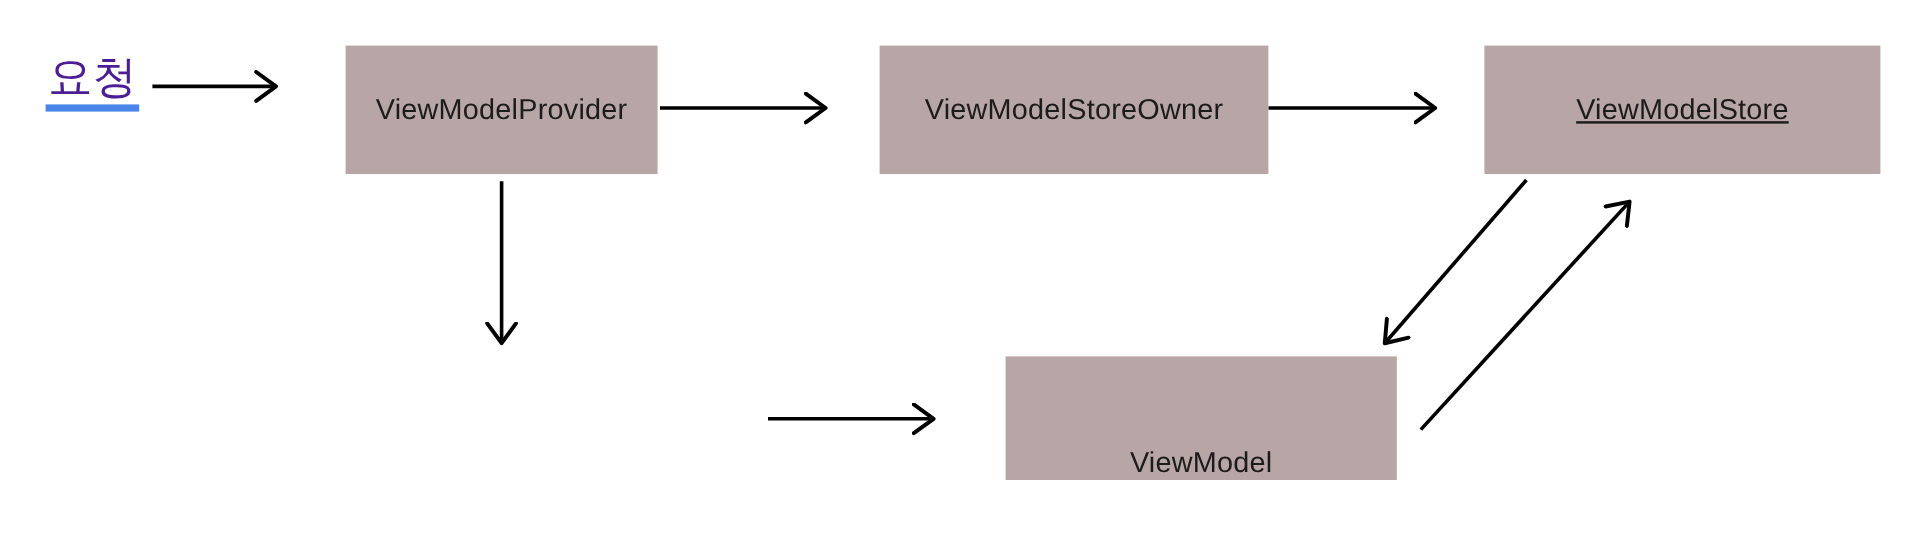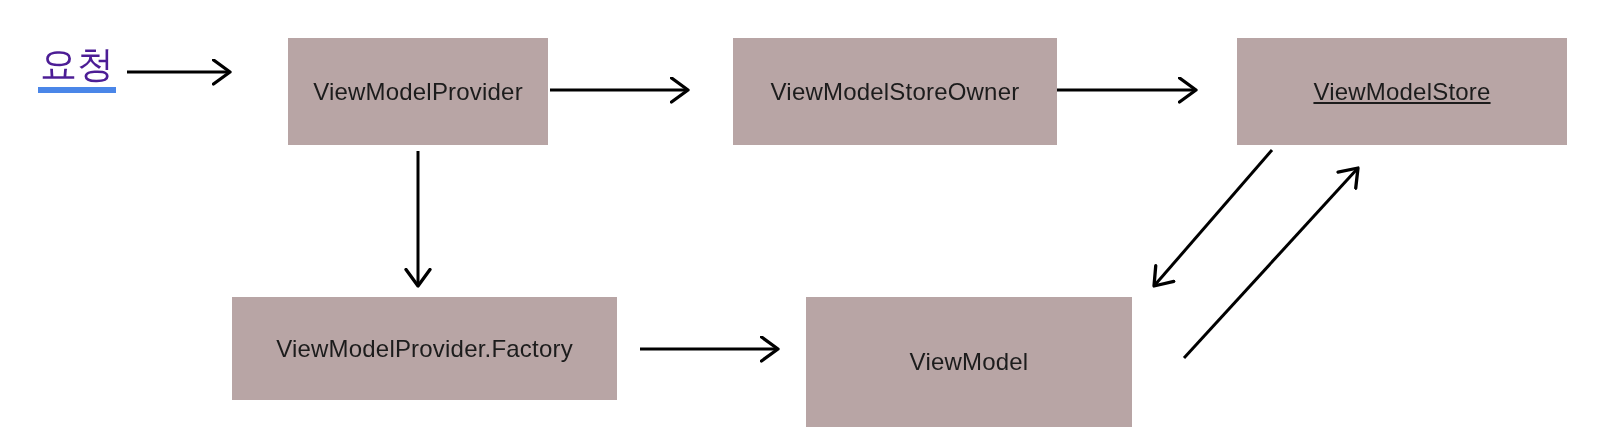--- a/index.html
+++ b/index.html
@@ -31,21 +31,21 @@
     justify-content: center;
     text-align: center;
     color: #1c1c1c;
     font-size: 24px;
     letter-spacing: 0.2px;
   }
   .n-provider        { left: 288px;  top: 38px;  width: 260px; height: 107px; }
   .n-store-owner     { left: 733px;  top: 38px;  width: 324px; height: 107px; }
   .n-store           { left: 1237px; top: 38px;  width: 330px; height: 107px; text-decoration: underline; }
   .n-factory         { left: 232px;  top: 297px; width: 385px; height: 103px; }
-  .n-viewmodel       { left: 806px;  top: 297px; width: 326px; height: 130px; }
+  .n-viewmodel       { left: 838px;  top: 297px; width: 326px; height: 103px; align-items: flex-end; }
   .request-label {
     position: absolute;
     left: 38px;
     top: 44px;
     font-size: 37px;
     line-height: 1.15;
     color: #4c1d95;
     border-bottom: 6px solid #4a86e8;
     padding: 0 2px 0 2px;
   }
@@ -79,21 +79,18 @@
   </div>
 
   <div class="node n-store-owner">
     <span>ViewModelStoreOwner</span>
   </div>
 
   <div class="node n-store">
     <span>ViewModelStore</span>
   </div>
 
-  <div class="node n-factory">
-    <span>ViewModelProvider.Factory</span>
-  </div>
 
   <div class="node n-viewmodel">
     <span>ViewModel</span>
   </div>
 
 </div>
 
 </body></html>

